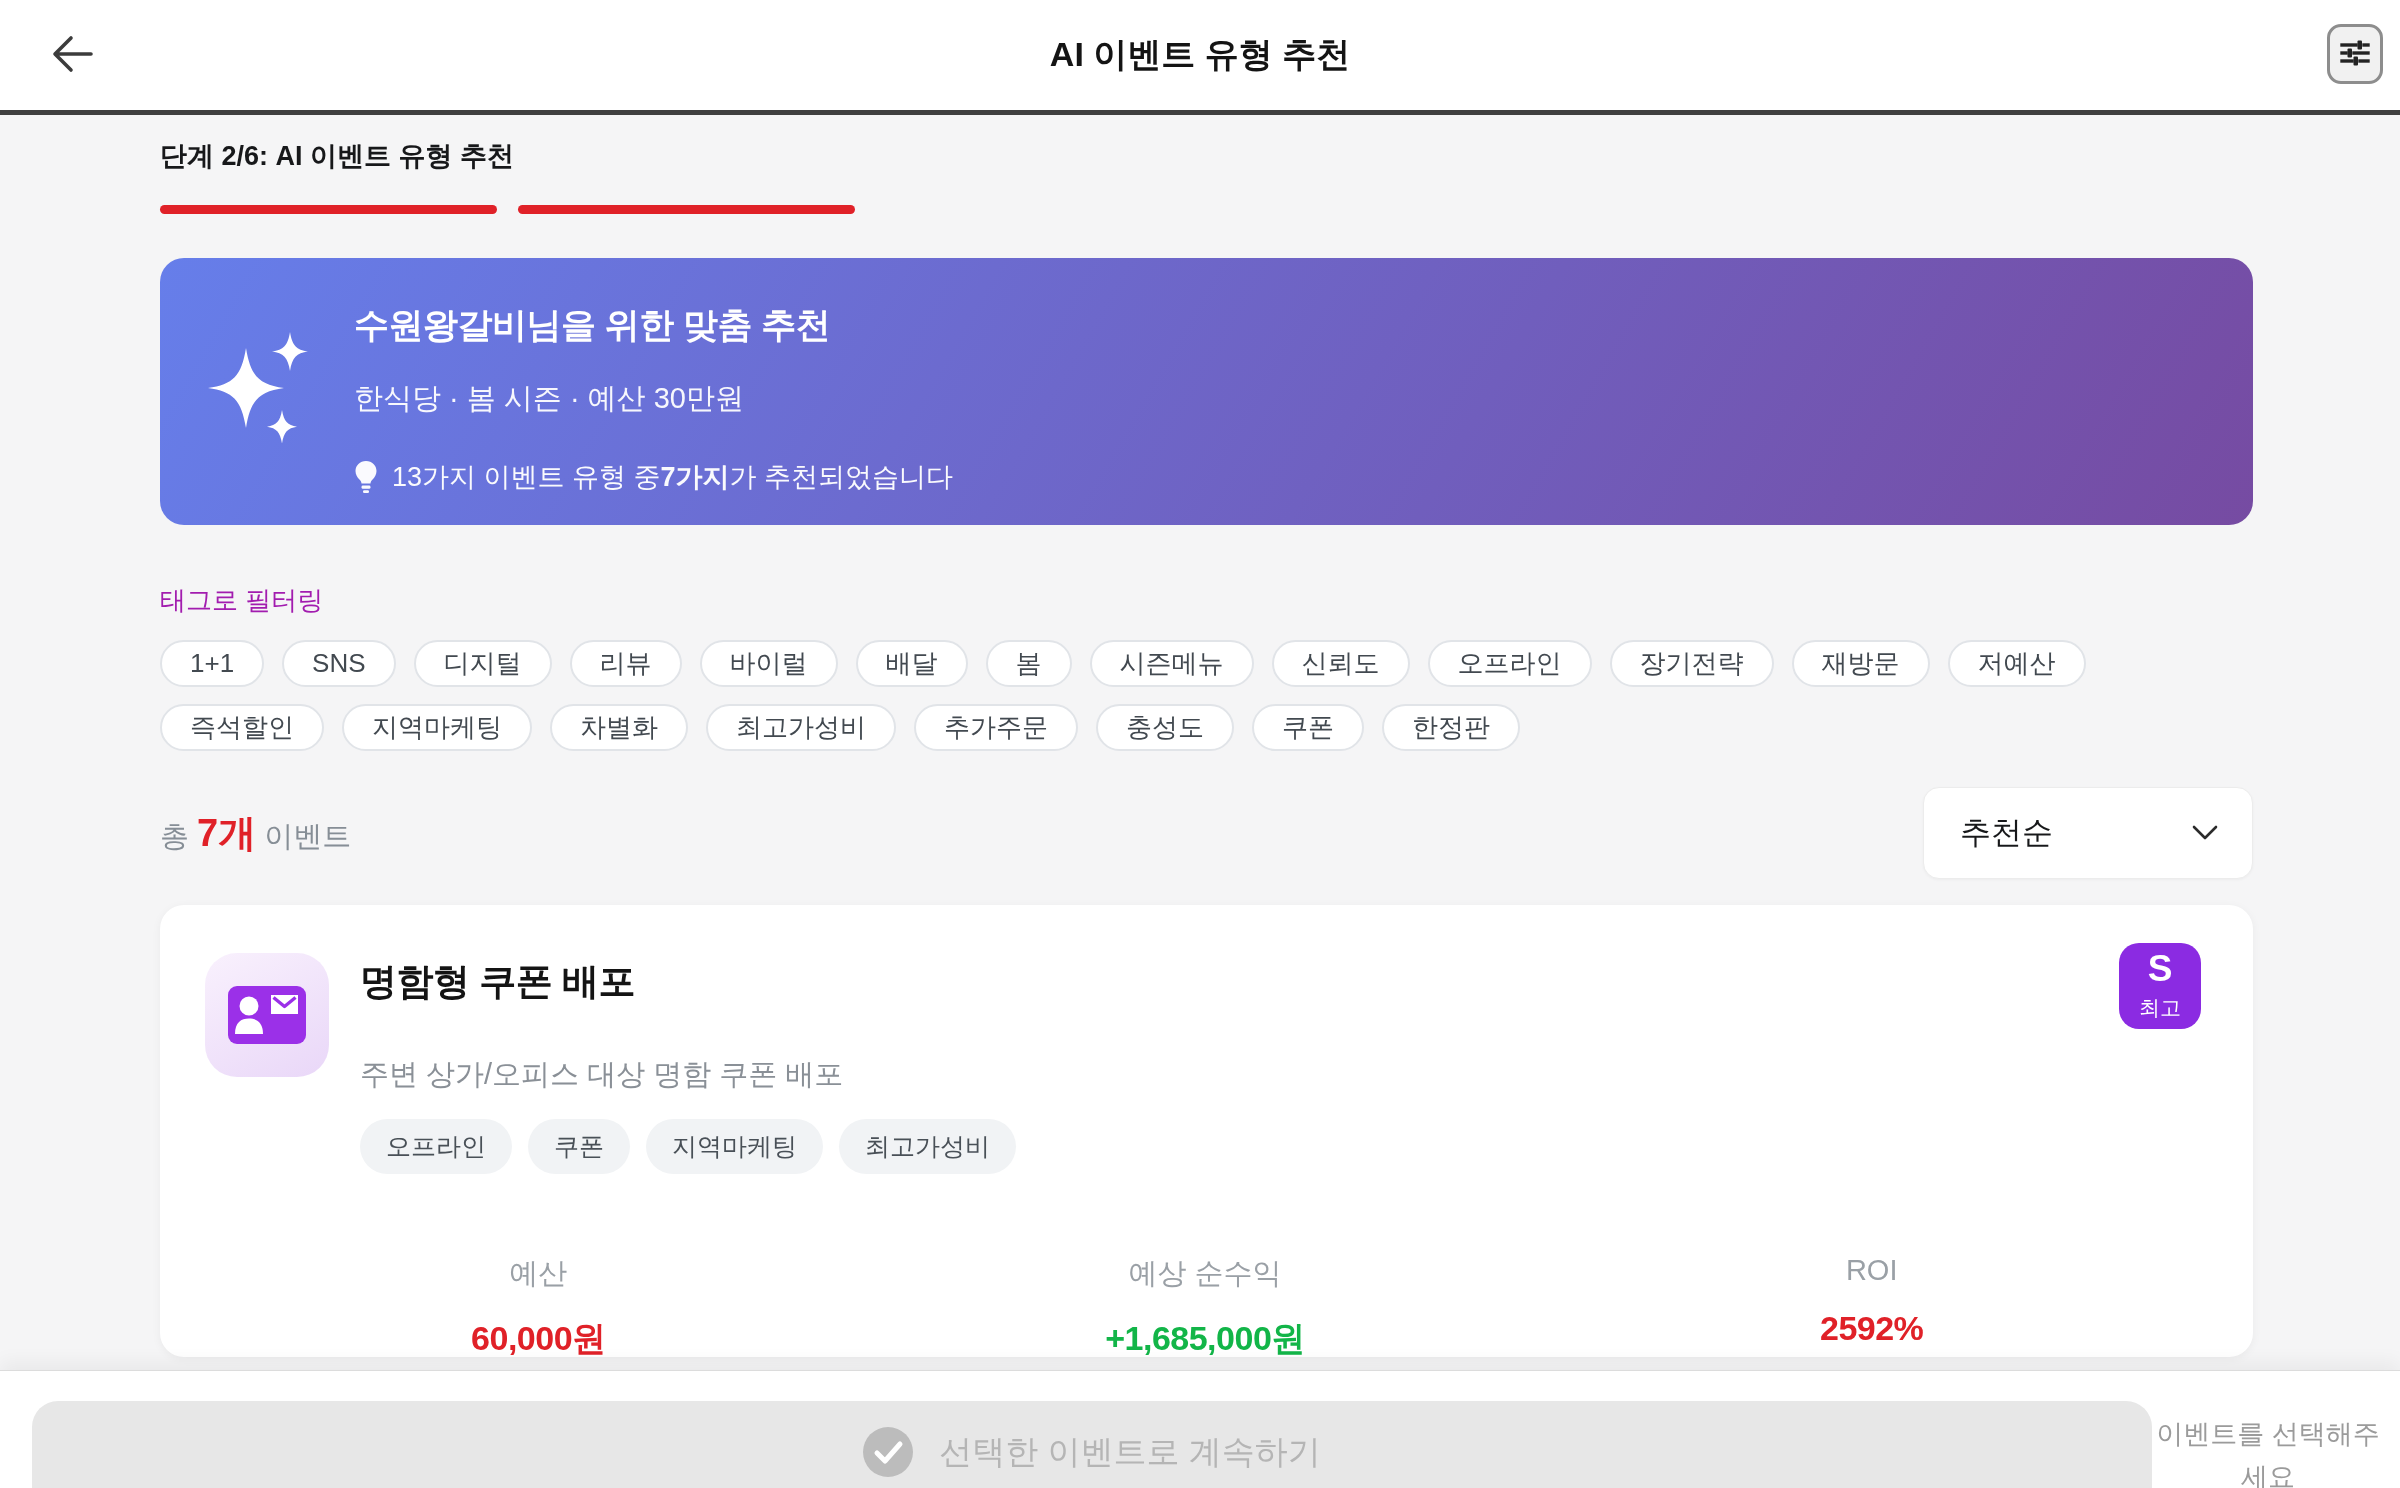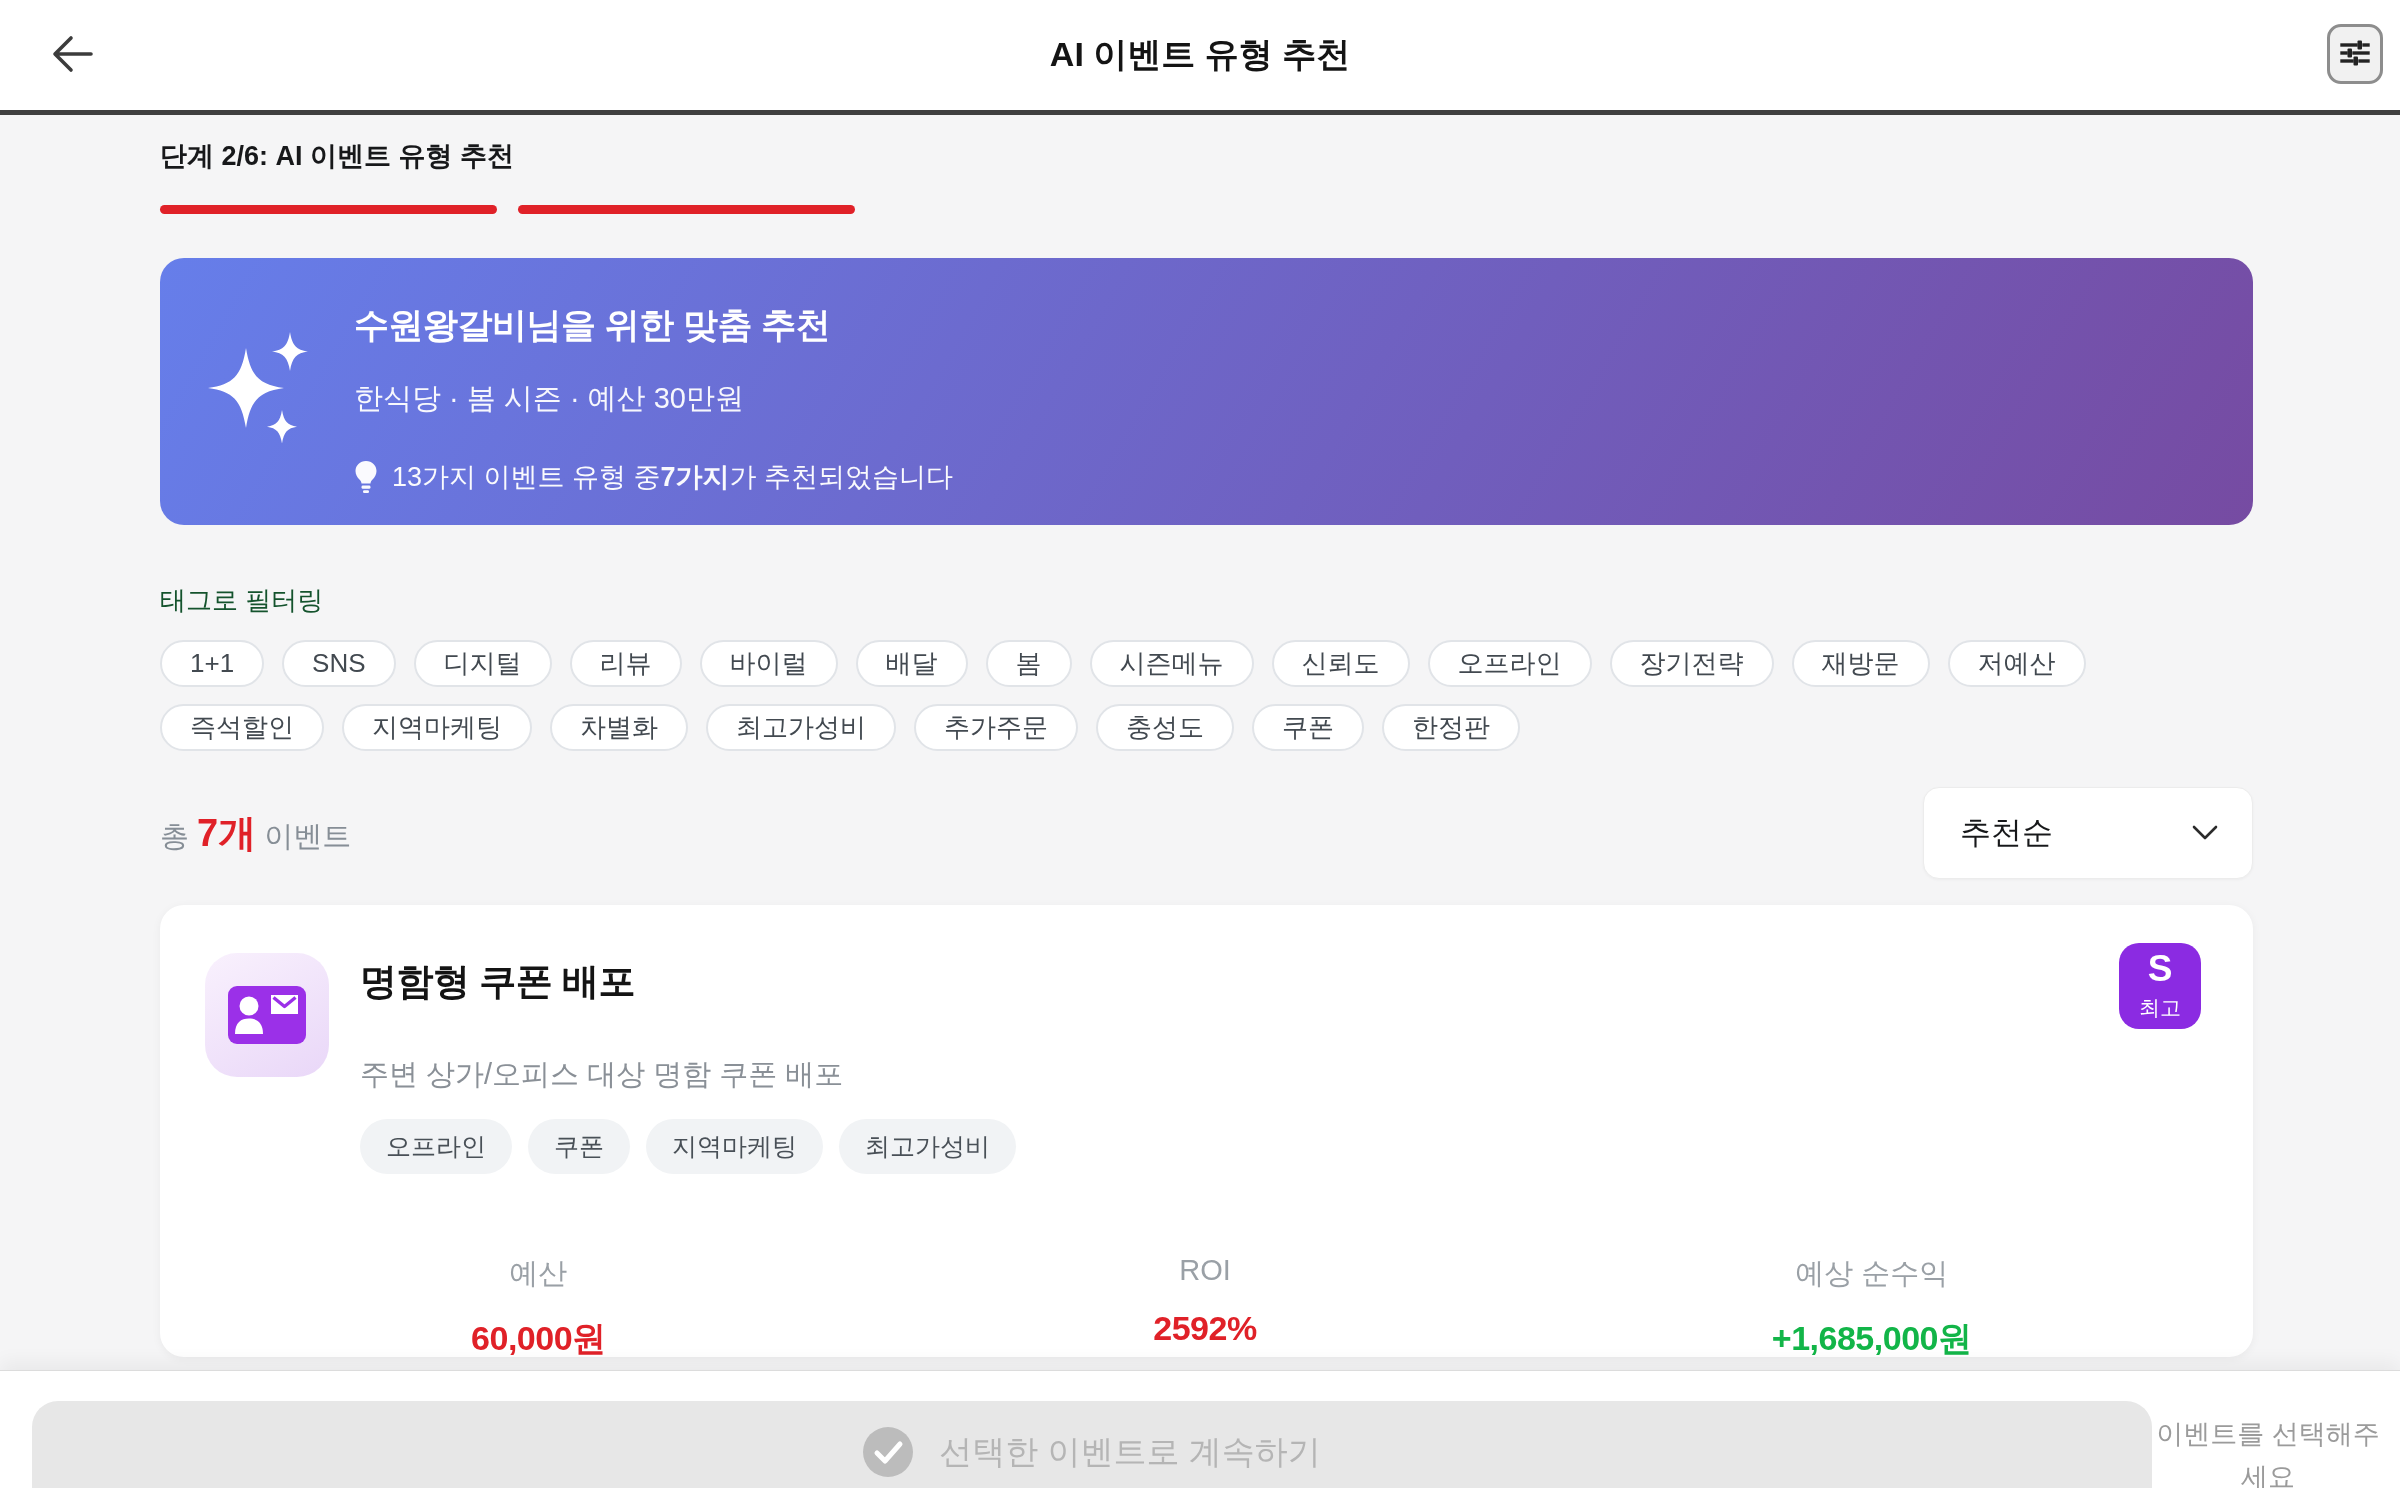--- a/index.html
+++ b/index.html
@@ -32,21 +32,21 @@
     display:flex;padding:44px 48px;color:#ffffff;
   }
   .banner-icon{width:106px;flex:none;margin-top:24px;}
   .banner-text{margin-left:40px;}
   .banner-title{font-size:35px;font-weight:700;letter-spacing:-0.5px;}
   .banner-sub{margin-top:30px;font-size:29px;font-weight:400;opacity:.95;}
   .banner-info{margin-top:40px;font-size:27px;display:flex;align-items:center;opacity:.97;}
   .banner-info .bulb{margin-right:14px;display:flex;}
   .banner-info b{font-weight:700;}
   
-  .filter-label{margin-top:58px;font-size:26px;color:#14532d;}
+  .filter-label{margin-top:58px;font-size:26px;color:#a21caf;}
   .chips{margin-top:22px;display:flex;flex-wrap:wrap;gap:17px 18px;}
   .chip{
     background:#ffffff;border:2px solid #e1e4e8;border-radius:999px;
     padding:4px 28px;font-size:26px;color:#424950;cursor:pointer;white-space:nowrap;
   }
   
   .list-header{margin-top:36px;display:flex;justify-content:space-between;align-items:center;}
   .total{font-size:29px;color:#868e96;}
   .total .count{color:#e02128;font-weight:700;font-size:38px;margin:0 8px;}
   .sort-select{
@@ -254,27 +254,27 @@
       <span class="badge-label">최고</span>
     </div>
     <div class="stats">
 
         <div class="stat">
           <div class="stat-label">예산</div>
           <div class="stat-value" style="color: rgb(224, 33, 40);">60,000원</div>
         </div>
 
         <div class="stat">
+          <div class="stat-label">예상 순수익</div>
+          <div class="stat-value" style="color: rgb(18, 181, 72);">+1,685,000원</div>
+        </div>
+
+        <div class="stat">
           <div class="stat-label">ROI</div>
           <div class="stat-value" style="color: rgb(224, 33, 40);">2592%</div>
-        </div>
-
-        <div class="stat">
-          <div class="stat-label">예상 순수익</div>
-          <div class="stat-value" style="color: rgb(18, 181, 72);">+1,685,000원</div>
         </div>
       </div>
   </section>
 </main>
 
 <footer class="footer">
   <button class="continue-btn" disabled="">
     <span>
       <svg width="50" height="50" viewBox="0 0 50 50">
         <circle cx="25" cy="25" r="25" fill="#bcbcbc"></circle>

